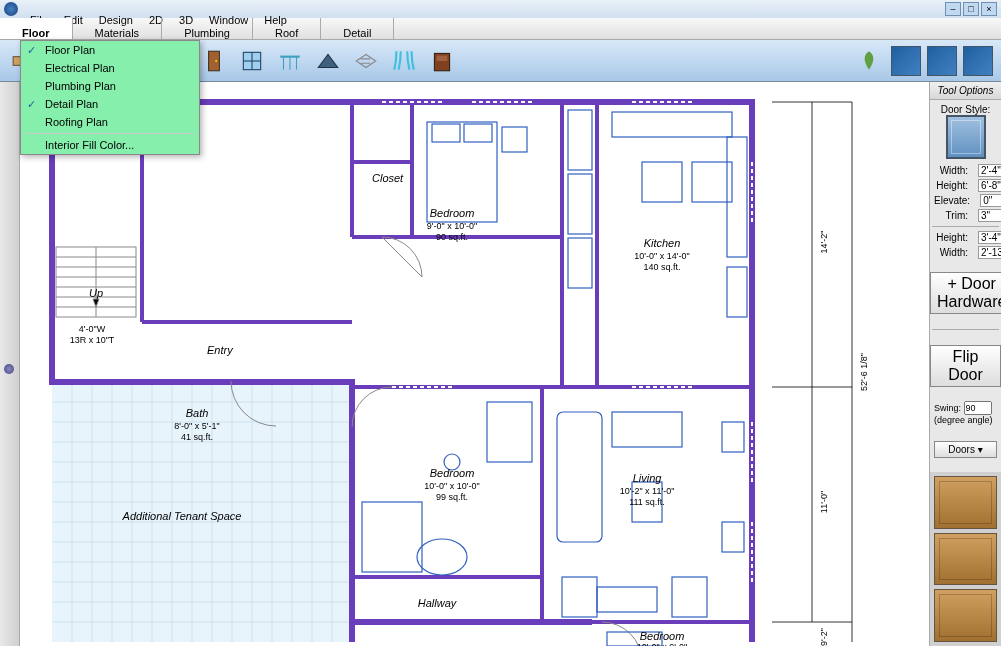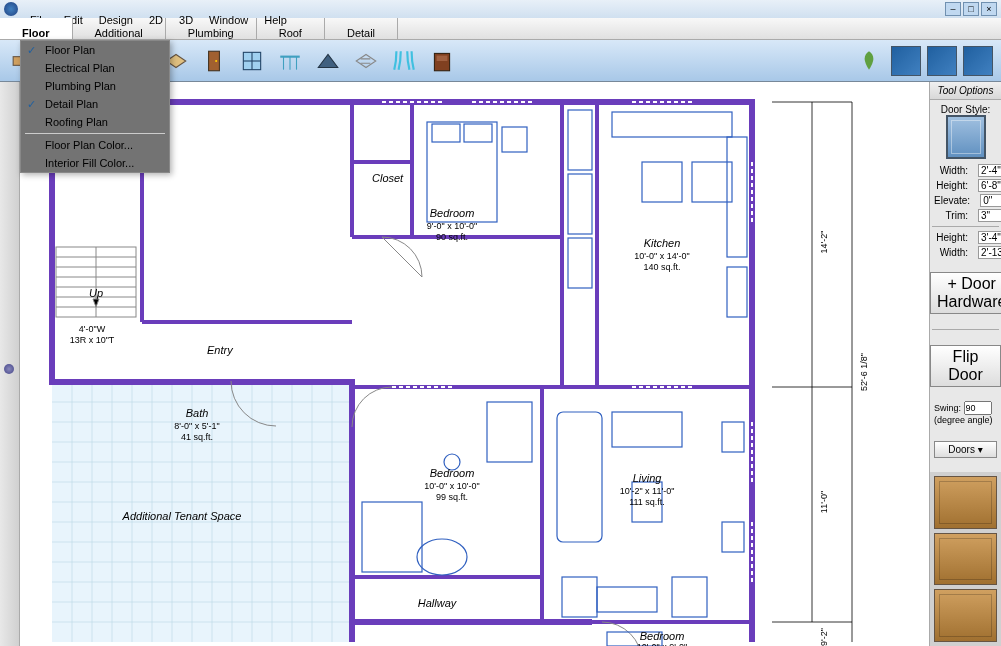--- a/index.html
+++ b/index.html
@@ -40,21 +40,21 @@
 .right-panel .sep { height: 1px; background: #aaa; margin: 3px 2px; }
 .right-panel .btn { margin: 12px auto; padding: 2px 6px; font-size: 16px; border: 1px solid #888; background: linear-gradient(to bottom, #fff, #ddd); cursor: pointer; display: block; }
 .right-panel .swing-row { padding: 2px 4px; font-size: 9px; }
 .right-panel .dropdown { margin: 14px 4px; padding: 2px; border: 1px solid #888; background: linear-gradient(to bottom, #fff, #ddd); text-align: center; cursor: pointer; font-size: 10px; }
 .right-panel .gallery { flex: 1; overflow: hidden; background: #d0d0d0; display: flex; flex-direction: column; gap: 4px; padding: 4px; }
 .right-panel .gallery .g-item { height: 60px; background: linear-gradient(to bottom, #d0a060, #a07030); border: 1px solid #654; cursor: pointer; position: relative; }
 .right-panel .gallery .g-item::after { content: ''; position: absolute; inset: 4px; border: 1px solid rgba(0,0,0,0.2); }
 .right-panel .bottom-tabs { }
 .right-panel .bottom-tabs .btab { padding: 2px 6px; background: linear-gradient(to bottom, #e8e8e8, #d0d0d0); border-top: 1px solid #aaa; font-style: italic; cursor: pointer; }
 
-.dropdown-menu { position: absolute; top: 40px; left: 20px; width: 150px; background: #737373; border: 1px solid #888; box-shadow: 2px 2px 6px rgba(0,0,0,0.3); z-index: 100; font-size: 11px; }
+.dropdown-menu { position: absolute; top: 40px; left: 20px; width: 180px; background: #86efac; border: 1px solid #888; box-shadow: 2px 2px 6px rgba(0,0,0,0.3); z-index: 100; font-size: 11px; }
 .dropdown-menu .dm-item { padding: 3px 8px 3px 24px; cursor: pointer; position: relative; }
 .dropdown-menu .dm-item.checked::before { content: '✓'; position: absolute; left: 6px; color: #2060a0; }
 .dropdown-menu .dm-sep { height: 1px; background: #ccc; margin: 2px 4px; }
 
 .room-label { font-family: Arial; font-style: italic; font-size: 11px; fill: #000; }
 .dim-label { font-family: Arial; font-size: 9px; fill: #000; }
 .wall { stroke: #6a3dbb; stroke-width: 6; fill: none; }
 .wall-thin { stroke: #6a3dbb; stroke-width: 4; fill: none; }
 .furn { stroke: #3060c0; stroke-width: 1.2; fill: none; }
 .grid-bg { fill: #e8f4fc; }
@@ -73,21 +73,21 @@
   <span class="menu-item">Help</span>
   <div class="win-controls">
     <div class="win-btn">–</div>
     <div class="win-btn">□</div>
     <div class="win-btn">×</div>
   </div>
 </div>
 
 <div class="tabrow">
   <div class="tab active">Floor</div>
-  <div class="tab">Additional</div>
+  <div class="tab">Materials</div>
   <div class="tab">Plumbing</div>
   <div class="tab">Roof</div>
   <div class="tab">Detail</div>
 </div>
 
 <div class="toolbar">
   <div class="tool-icon">
       <svg viewBox="0 0 24 24">
         <rect x="2" y="8" width="20" height="8" fill="#d0a060" stroke="#654"></rect>
       </svg>
@@ -369,15 +369,14 @@
   </div>
 </div>
 
 <div class="dropdown-menu">
   <div class="dm-item checked">Floor Plan</div>
   <div class="dm-item">Electrical Plan</div>
   <div class="dm-item">Plumbing Plan</div>
   <div class="dm-item checked">Detail Plan</div>
   <div class="dm-item">Roofing Plan</div>
   <div class="dm-sep"></div>
-  <div class="dm-item">Floor Plan Color...</div>
   <div class="dm-item">Interior Fill Color...</div>
 </div>
 
 </body></html>

